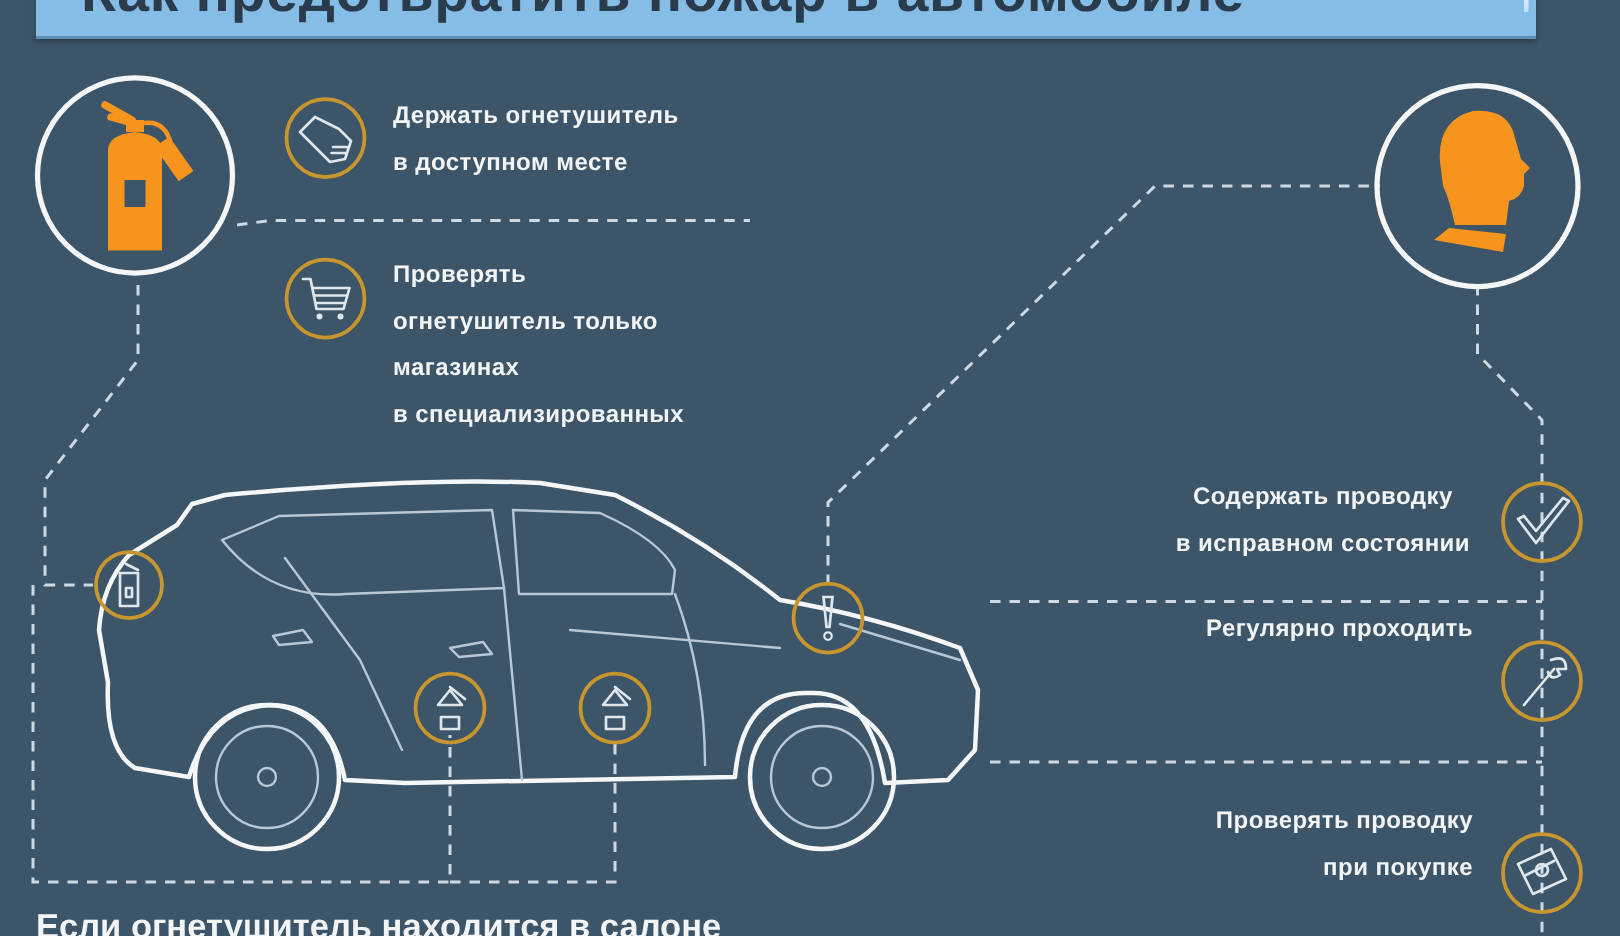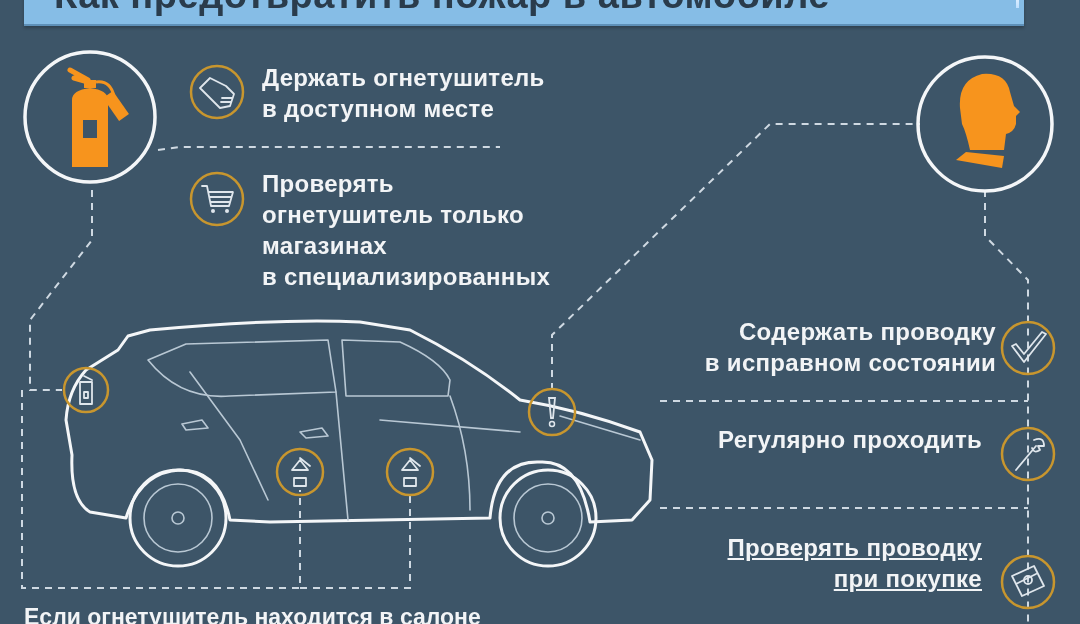--- a/index.html
+++ b/index.html
@@ -1,21 +1,21 @@
 <!DOCTYPE html>
 <html><head>
 <meta charset="utf-8">
 <style>
   html,body{margin:0;padding:0;}
   body{width:1080px;height:624px;overflow:hidden;background:#3d5568;font-family:"Liberation Sans","DejaVu Sans",sans-serif;position:relative;}
   .banner{position:absolute;left:24px;top:-12px;width:1000px;height:36px;background:#86bde6;border-bottom:2px solid #5e90b8;box-shadow:0 2px 3px rgba(0,0,0,.25);overflow:hidden;}
   .banner .title{position:absolute;left:30px;top:-14px;font-size:38px;font-weight:bold;color:#2a3c4c;letter-spacing:.5px;white-space:nowrap;font-family:"Liberation Sans",sans-serif;}
   .banner .glint{position:absolute;right:5px;top:0;width:3px;height:20px;background:linear-gradient(#fff,#bfe0ff);}
   .art{position:absolute;left:0;top:0;}
-  .txt{position:absolute;color:#f2f4f6;font-size:24px;font-weight:bold;line-height:31px;font-family:"Liberation Sans Narrow","Liberation Sans",sans-serif;letter-spacing:.3px;}
+  .txt{position:absolute;color:#f2f4f6;font-size:16px;font-weight:bold;line-height:31px;font-family:"Liberation Sans Narrow","Liberation Sans",sans-serif;letter-spacing:.3px;}
   .txt.right{text-align:right;}
   .bottom-note{position:absolute;left:24px;top:604px;color:#f2f4f6;font-size:23px;font-weight:bold;white-space:nowrap;}
 </style>
 </head>
 <body>
 
 <div class="banner">
   <div class="title">Как предотвратить пожар в автомобиле</div>
   <div class="glint"></div>
 </div>
@@ -122,25 +122,25 @@
   <div>Держать огнетушитель</div>
   <div>в доступном месте</div>
 </div>
 <div class="txt" style="left:262px;top:168px;">
   <div>Проверять</div>
   <div>огнетушитель только</div>
   <div>магазинах</div>
   <div>в специализированных</div>
 </div>
 
-<div class="txt right" style="right:84px;top:316px;">
+<div class="txt right" style="right:100px;top:316px;text-align:center;">
   <div>Содержать проводку</div>
   <div>в исправном состоянии</div>
 </div>
-<div class="txt right" style="right:98px;top:424px;">
+<div class="txt right" style="right:98px;top:404px;">
   <div>Регулярно проходить</div>
 </div>
-<div class="txt right" style="right:98px;top:532px;text-decoration:underline;">
+<div class="txt right" style="right:98px;top:532px;">
   <div>Проверять проводку</div>
   <div>при покупке</div>
 </div>
 
 <div class="bottom-note">Если огнетушитель находится в салоне</div>
 
 </body></html>

